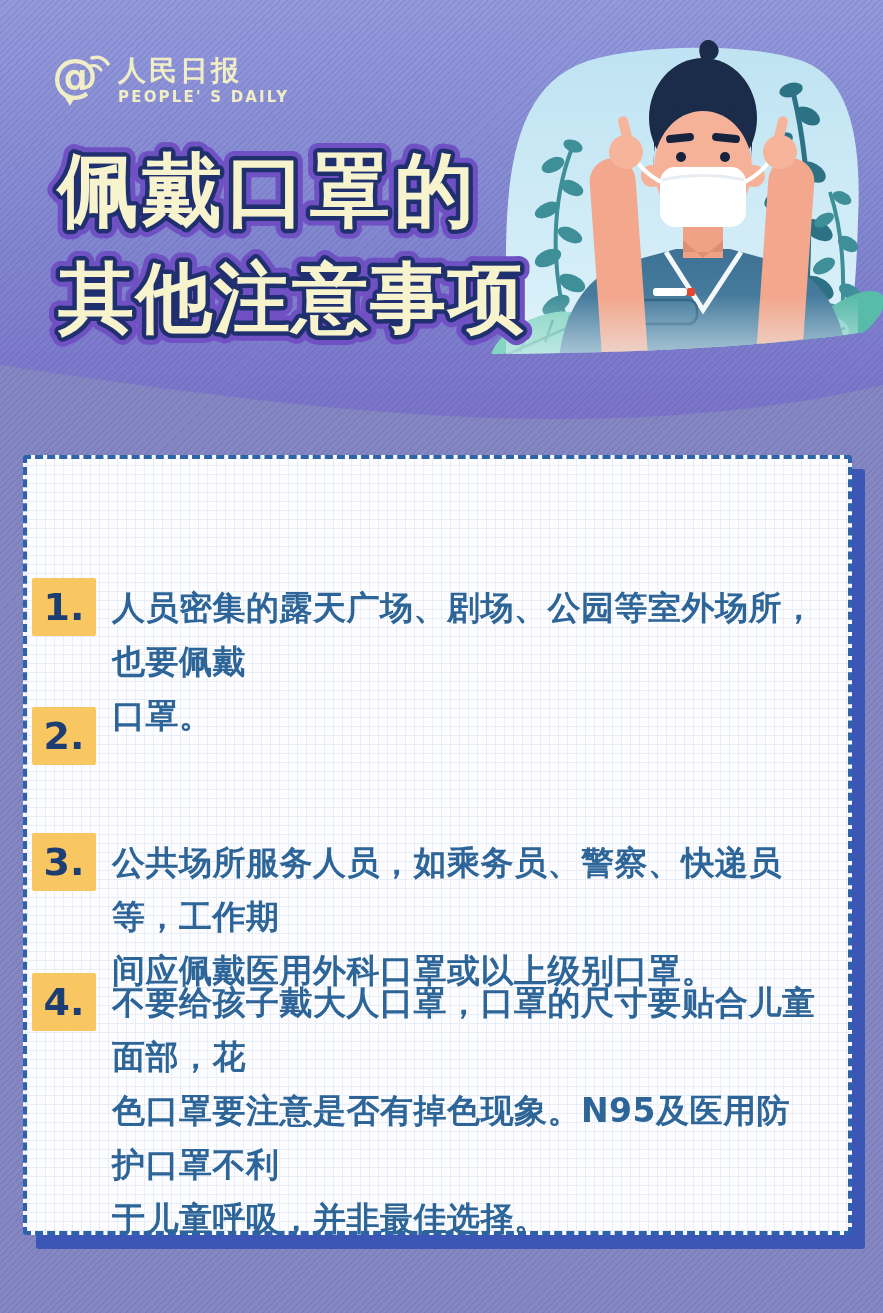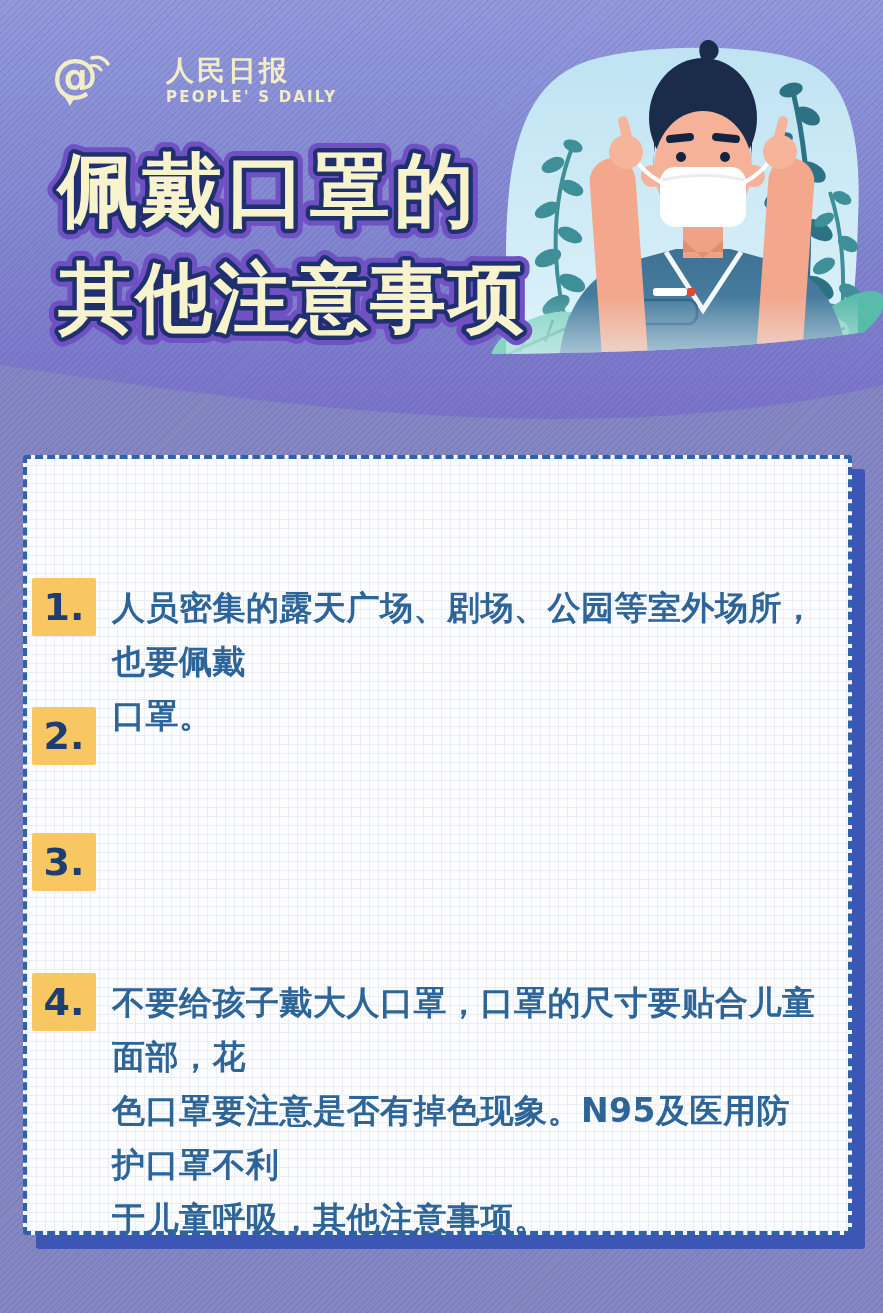--- a/index.html
+++ b/index.html
@@ -11,21 +11,21 @@
   
   .bg-svg{position:absolute;inset:0;z-index:0;display:block;}
   .stripes{
     position:absolute;inset:0;z-index:1;pointer-events:none;
     background:repeating-linear-gradient(135deg,
       rgba(48,48,128,0.11) 0 1.4px, transparent 1.4px 4.6px);
   }
   .hero-art{position:absolute;left:0;top:0;z-index:2;display:block;}
   
   .logo{position:absolute;left:52px;top:48px;z-index:5;display:flex;align-items:flex-start;gap:8px;}
-  .logo-texts{display:flex;flex-direction:column;margin-top:9px;margin-left:48px;}
+  .logo-texts{display:flex;flex-direction:column;margin-top:9px;}
   .logo-cn{font-size:28px;font-weight:bold;color:#F1EEC6;letter-spacing:3px;line-height:1;}
   .logo-en{font-size:15px;font-weight:bold;color:#F1EEC6;letter-spacing:2.2px;margin-top:5px;line-height:1;}
   
   .title-svg{position:absolute;left:46px;top:126px;z-index:5;display:block;}
   .title-svg text{
     font-family:"DejaVu Sans",sans-serif;font-weight:bold;
     stroke-linejoin:round;stroke-linecap:round;paint-order:stroke;
   }
   
   .card{
@@ -216,23 +216,25 @@
       <div class="item-text">人员密集的露天广场、剧场、公园等室外场所，也要佩戴
 口罩。</div>
     </div>
 
     <div class="item item-2">
       <div class="badge">2.</div>
     </div>
 
     <div class="item item-3">
       <div class="badge">3.</div>
+      <div class="item-text">公共场所服务人员，如乘务员、警察、快递员等，工作期
+间应佩戴医用外科口罩或以上级别口罩。</div>
     </div>
 
     <div class="item item-4">
       <div class="badge">4.</div>
       <div class="item-text">不要给孩子戴大人口罩，口罩的尺寸要贴合儿童面部，花
 色口罩要注意是否有掉色现象。N95及医用防护口罩不利
-于儿童呼吸，其他注意事项。</div>
+于儿童呼吸，并非最佳选择。</div>
     </div>
 
   </div>
 </div>
 
 </body></html>

